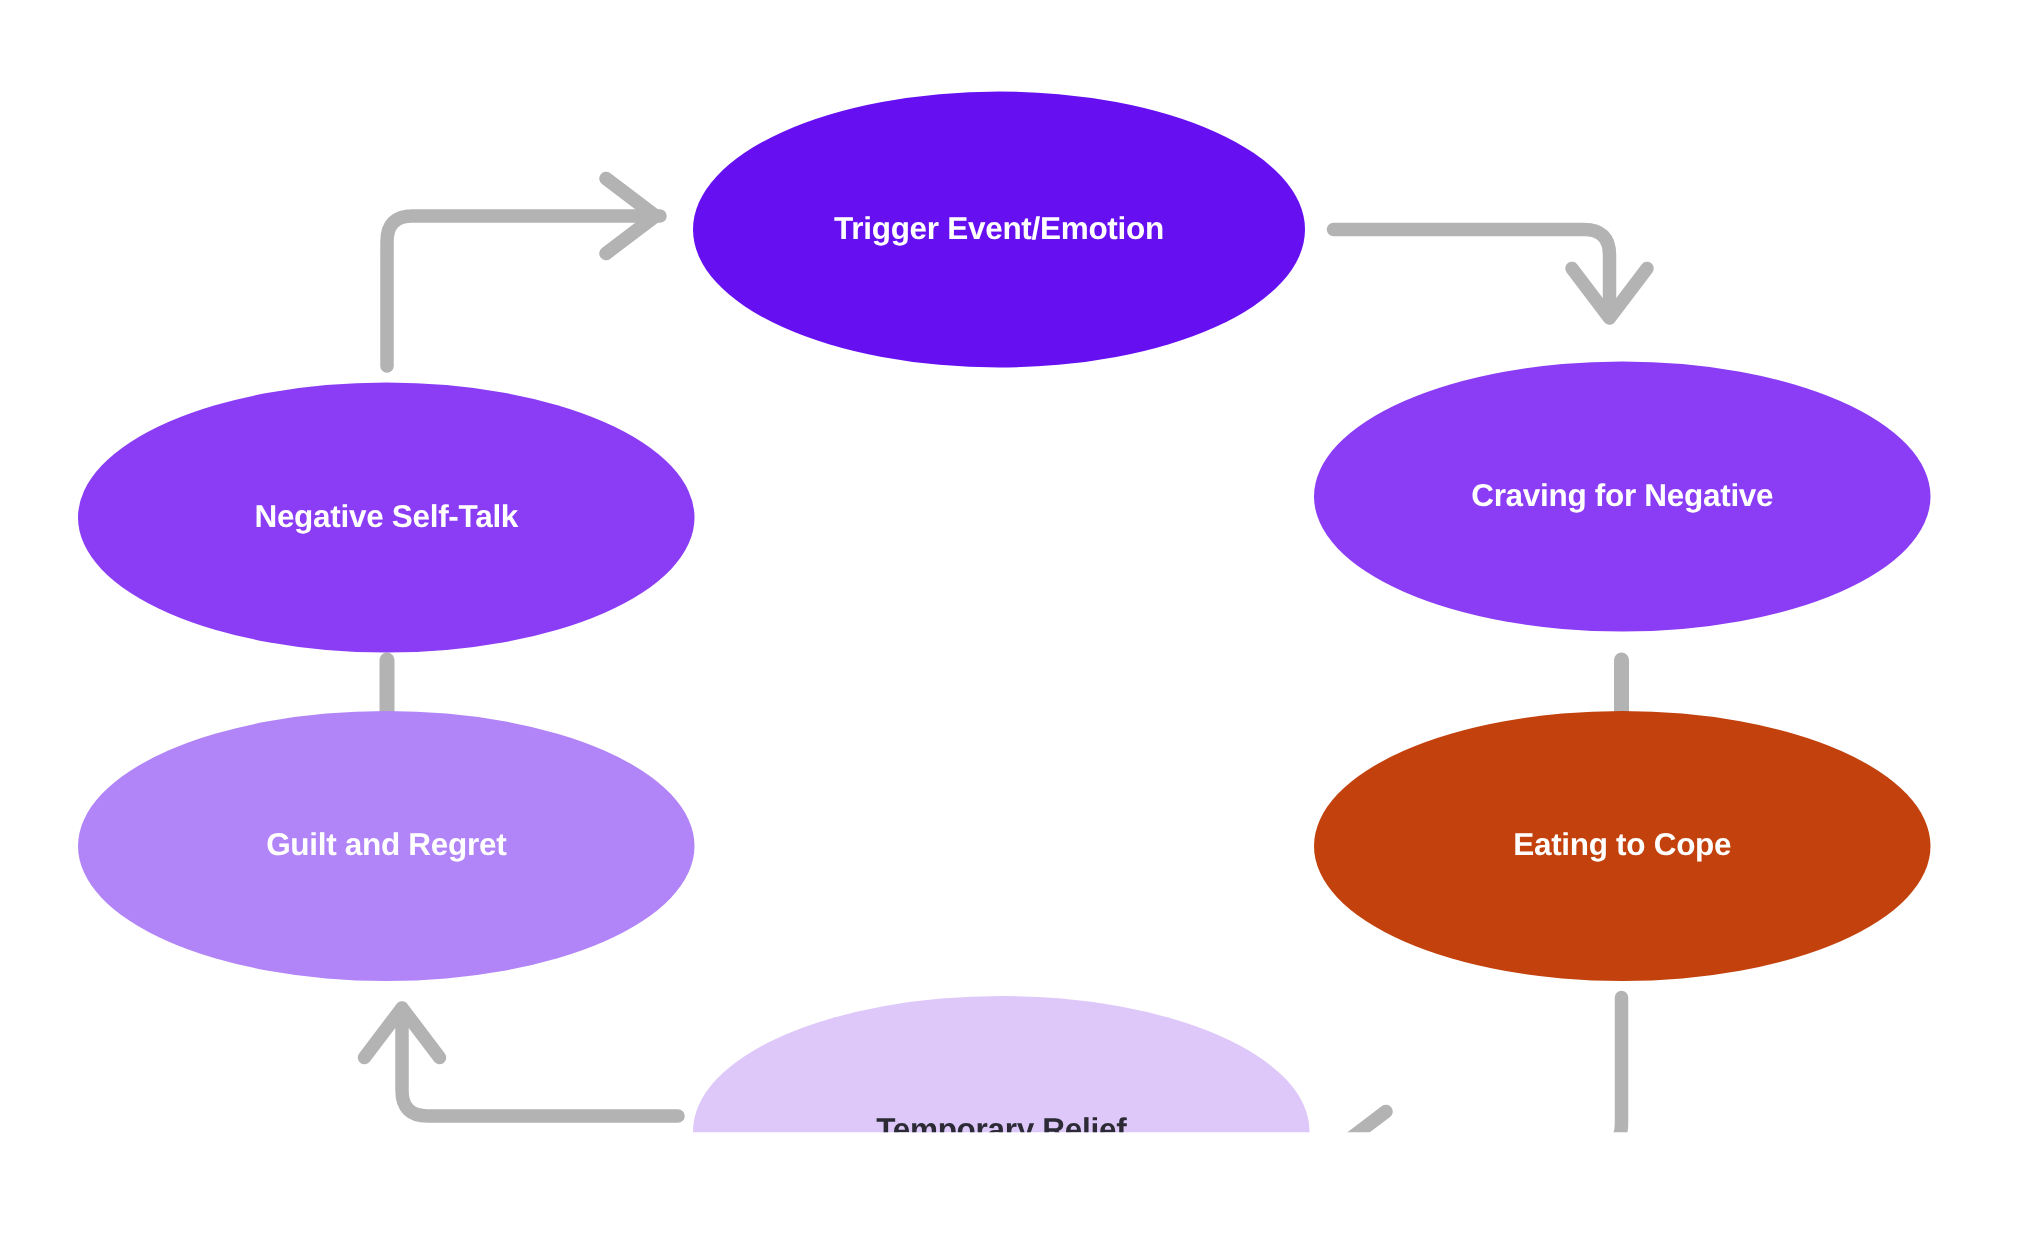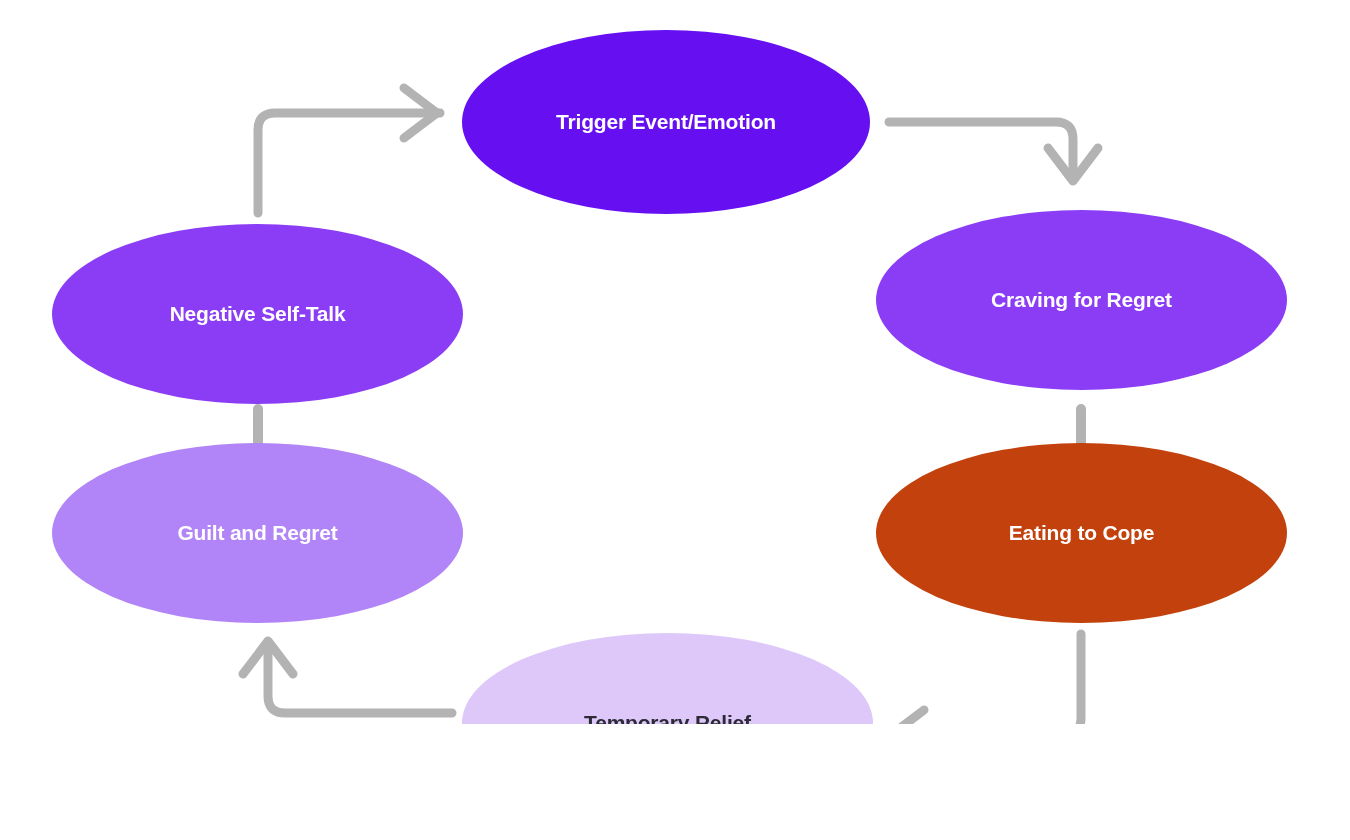--- a/index.html
+++ b/index.html
@@ -10,20 +10,21 @@
   body {
     font-family: "Liberation Sans", sans-serif;
     -webkit-font-smoothing: antialiased;
   }
   #canvas {
     position: relative;
     width: 1350px;
     height: 724px;
     background: #ffffff;
     overflow: hidden;
+    margin-top: 31px;
   }
   #connectors {
     position: absolute;
     left: 0;
     top: 0;
     width: 1350px;
     height: 840px;
     pointer-events: none;
   }
   .node {
@@ -95,21 +96,21 @@
       </g>
 
     </g>
   </svg>
 
   <div class="node" id="node-trigger" style="background: rgb(102, 16, 242); color: rgb(255, 255, 255);">
     <div class="node-title">Trigger Event/Emotion</div>
   </div>
 
   <div class="node" id="node-craving" style="background: rgb(139, 61, 245); color: rgb(255, 255, 255);">
-    <div class="node-title">Craving for Regret</div>
+    <div class="node-title">Craving for Negative</div>
   </div>
 
   <div class="node" id="node-eating" style="background: #c2410c; color: rgb(255, 255, 255);">
     <div class="node-title">Eating to Cope</div>
   </div>
 
   <div class="node" id="node-guilt" style="background: rgb(177, 132, 247); color: rgb(255, 255, 255);">
     <div class="node-title">Guilt and Regret</div>
   </div>
 

